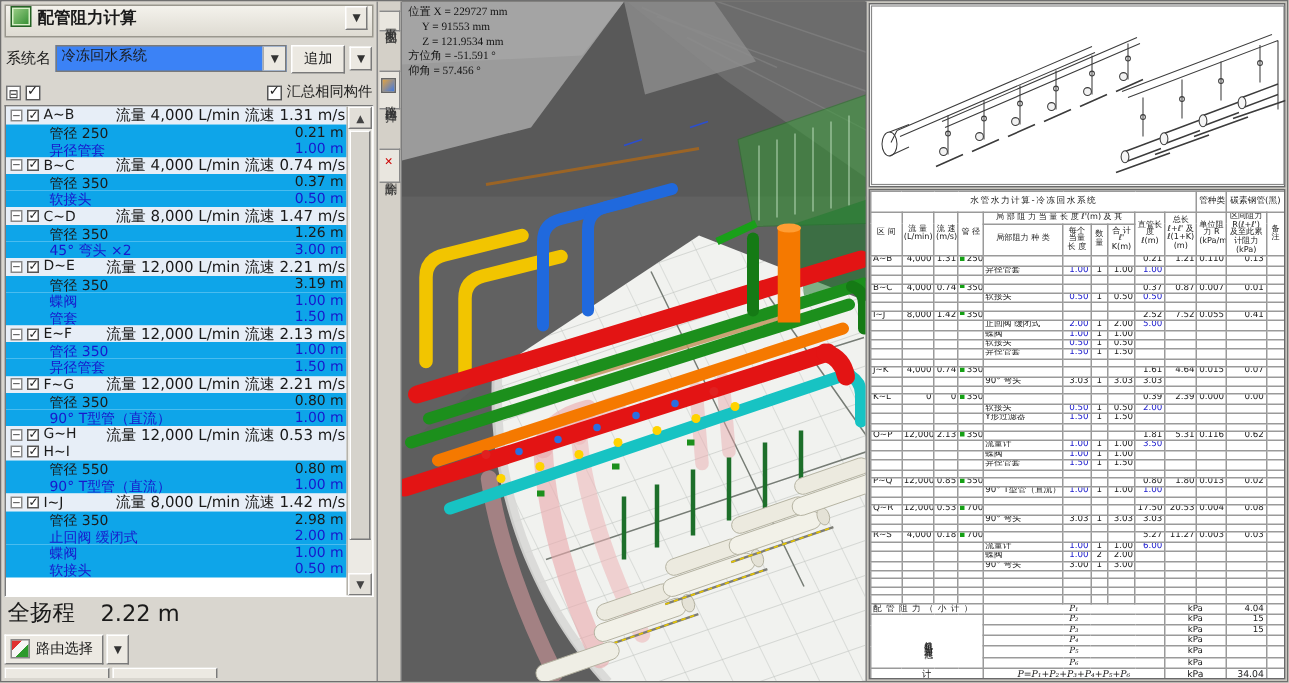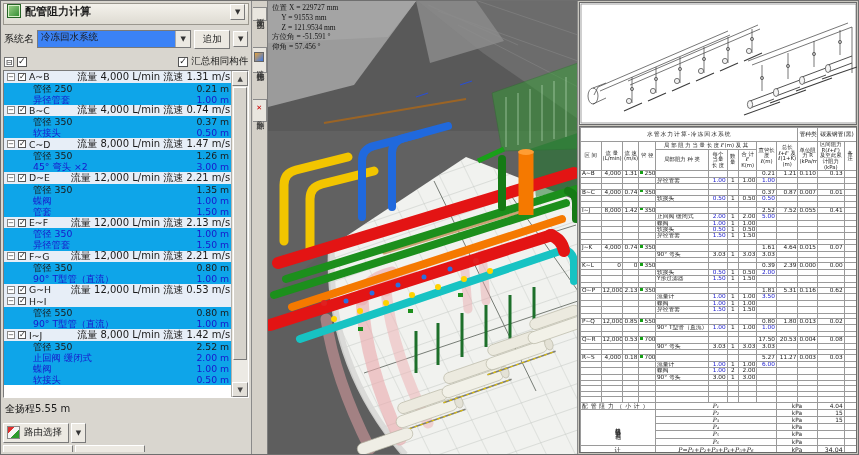--- a/index.html
+++ b/index.html
@@ -40,21 +40,21 @@
   .seg-id{font-size:9.3px;}
   .seg-fv{margin-left:auto;font-size:10px;white-space:nowrap;}
   .seg-r{height:11.1px;display:flex;font-size:9.3px;padding:0 3px 0 29px;background:#0ea5e9;}
   .seg-r .rv{margin-left:auto;}
   .bl{color:#1818cc;}
   .sb{position:absolute;right:0;top:0;bottom:0;width:16px;background:#eceae4;border-left:1px solid #b5b2aa;
       display:flex;flex-direction:column;}
   .sb .b{height:15px;background:#e2dfd8;border:1px solid;border-color:#fff #7a7a7a #7a7a7a #fff;
       font-size:7px;color:#444;display:flex;align-items:center;justify-content:center;box-sizing:border-box;}
   .sb .th{flex:1;margin:1px 1px 22px 1px;background:#d6d3cc;border:1px solid;border-color:#fff #7a7a7a #7a7a7a #fff;}
-  .lp-total{height:17px;display:flex;align-items:center;font-size:10px;gap:0;padding:2px 2px 0 2px;}
+  .lp-total{height:17px;display:flex;align-items:center;font-size:15px;gap:17px;padding:2px 2px 0 2px;}
   .lp-route{height:25px;display:flex;align-items:center;gap:2px;padding-top:3px;}
   .routebtn{height:20px;padding:0 6px 0 3px;gap:4px;}
   .ricon{width:11px;height:11px;border:1px solid #888;
       background:linear-gradient(135deg,#e03030 0 30%,#f6f6f6 30% 62%,#2d9a2d 62%);flex:none;}
   .sliver{height:7px;overflow:hidden;display:flex;gap:2px;}
   .sliver .b{width:70px;height:18px;}
   
   .strip{width:16px;background:#d4d0c8;border-right:1px solid #7d7d7d;display:flex;flex-direction:column;
       align-items:center;padding-top:6px;gap:26px;box-sizing:border-box;}
   .vtab{writing-mode:vertical-rl;font-size:8px;background:#e9e6df;border:1px solid #8a8a8a;border-left:none;
@@ -162,21 +162,21 @@
             <span class="rv">3.00 m</span>
           </div>
           <div class="seg-h">
             <span class="exp">−</span>
             <span class="cb2"></span>
             <span class="seg-id">D~E</span>
             <span class="seg-fv">流量 12,000 L/min  流速 2.21 m/s</span>
           </div>
           <div class="seg-r">
             <span class="rl">管径 350</span>
-            <span class="rv">1.35 m</span>
+            <span class="rv">3.19 m</span>
           </div>
           <div class="seg-r bl">
             <span class="rl">蝶阀</span>
             <span class="rv">1.00 m</span>
           </div>
           <div class="seg-r bl">
             <span class="rl">管套</span>
             <span class="rv">1.50 m</span>
           </div>
           <div class="seg-h">
@@ -227,21 +227,21 @@
             <span class="rv">1.00 m</span>
           </div>
           <div class="seg-h">
             <span class="exp">−</span>
             <span class="cb2"></span>
             <span class="seg-id">I~J</span>
             <span class="seg-fv">流量 8,000 L/min  流速 1.42 m/s</span>
           </div>
           <div class="seg-r">
             <span class="rl">管径 350</span>
-            <span class="rv">2.52 m</span>
+            <span class="rv">2.98 m</span>
           </div>
           <div class="seg-r bl">
             <span class="rl">止回阀 缓闭式</span>
             <span class="rv">2.00 m</span>
           </div>
           <div class="seg-r bl">
             <span class="rl">蝶阀</span>
             <span class="rv">1.00 m</span>
           </div>
           <div class="seg-r bl">
@@ -250,21 +250,21 @@
           </div>
         </div>
       <div class="sb">
         <div class="b">▲</div>
         <div class="th"></div>
         <div class="b">▼</div>
       </div>
     </div>
     <div class="lp-total">
       <span>全扬程</span>
-      <span>5.55 m</span>
+      <span>2.22 m</span>
     </div>
     <div class="lp-route">
       <span class="btn routebtn">
         <span class="ricon"></span>
         <span>路由选择</span>
       </span>
       <span class="btn dd" style="height:20px;">▼</span>
     </div>
     <div class="sliver">
       <span class="btn b"></span>

